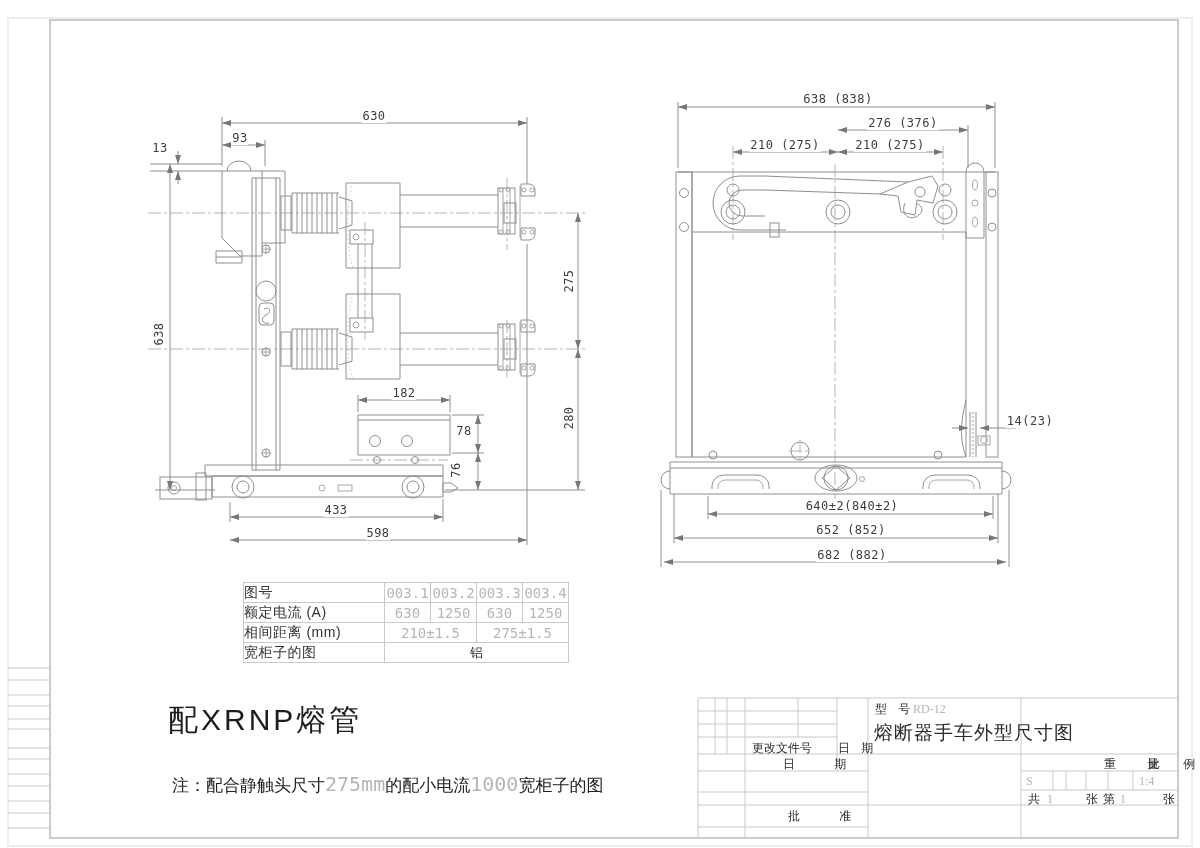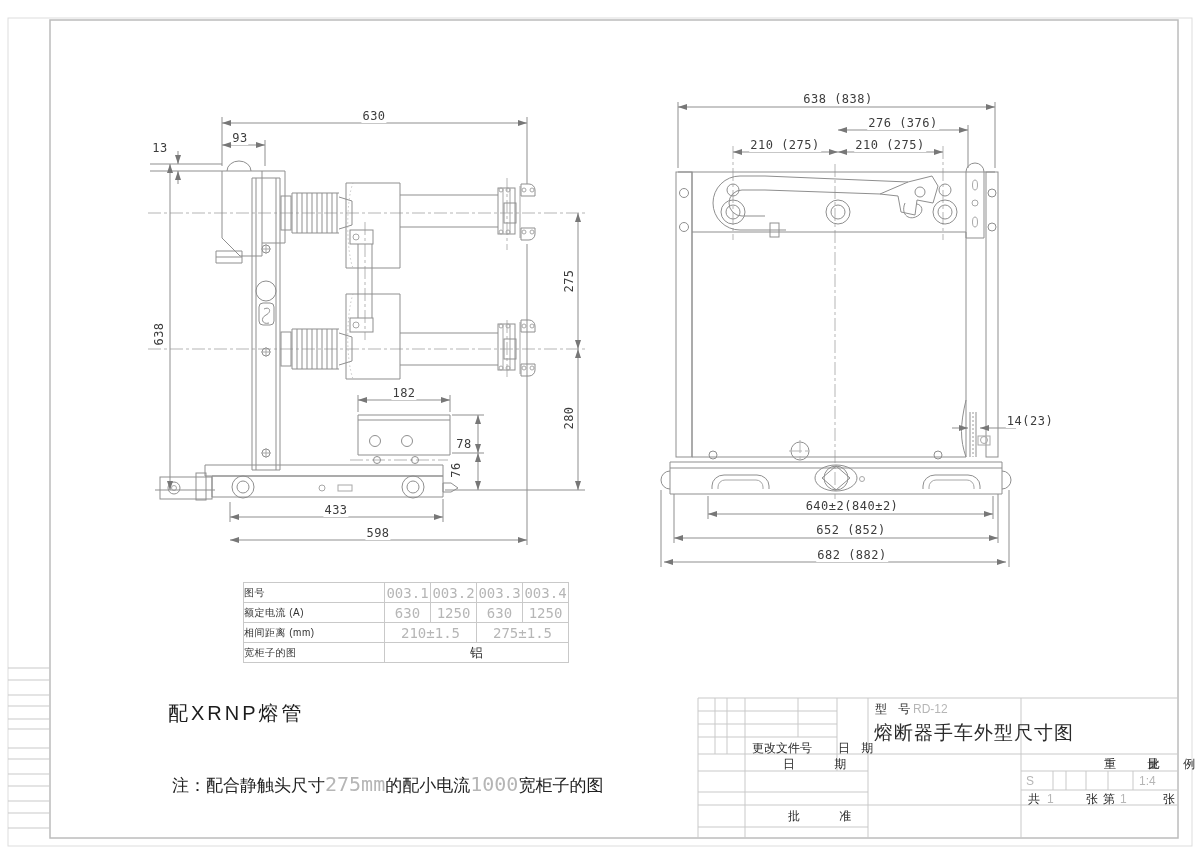--- a/index.html
+++ b/index.html
@@ -13,27 +13,27 @@
   .tb{stroke:#c9c9c9;fill:none;stroke-width:1;}
   .frame{stroke:#bcbcbc;fill:none;stroke-width:1.5;}
   .frame2{stroke:#ddd;fill:none;stroke-width:1;}
   .hatch{stroke:#9a9a9a;fill:none;stroke-width:1;stroke-dasharray:2 2;}
   .stip{stroke:#b0b0b0;fill:none;stroke-width:1;stroke-dasharray:1 3;}
   .dim{position:absolute;transform:translate(-50%,-50%);font:12px "DejaVu Sans Mono",monospace;
        color:#3c3c3c;white-space:nowrap;letter-spacing:0.5px;background:#fff;padding:0 1px;}
   .dim.vert{transform:translate(-50%,-50%) rotate(-90deg);}
   .lbl{position:absolute;font:12px "Liberation Sans",sans-serif;color:#2b2b2b;white-space:nowrap;}
   .muted{color:#b6b6b6;}
-  .mono{font-family:Liberation Sans, sans-serif;}
-  .big-title{position:absolute;left:168px;top:700px;font-size:20px;letter-spacing:3px;color:#1c1c1c;}
+  .mono{font-family:Liberation Serif, serif;}
+  .big-title{position:absolute;left:168px;top:700px;font-size:30px;letter-spacing:3px;color:#1c1c1c;}
   .note{position:absolute;left:172px;top:772px;font-size:17px;color:#222;white-space:nowrap;}
   .note .muted{font-family:"DejaVu Sans Mono",monospace;font-size:20px;}
   table.params{position:absolute;left:243px;top:582px;border-collapse:collapse;table-layout:fixed;}
   table.params td{border:1px solid #c9c9c9;height:19px;padding:0;overflow:hidden;}
-  td.plabel{width:140px;font-size:10px;color:#333;padding-left:4px;letter-spacing:0.5px;}
+  td.plabel{width:140px;font-size:14px;color:#333;padding-left:4px;letter-spacing:0.5px;}
   td.pval{width:45px;text-align:center;font:14px "DejaVu Sans Mono",monospace;color:#b6b6b6;margin-top:22px;}
   td.pdark{color:#333;font-family:"Liberation Sans",sans-serif;font-size:13px;}
   .ls4{letter-spacing:4px;} .ls10{letter-spacing:10px;} .ls14{letter-spacing:14px;} .ls18{letter-spacing:18px;}
   .ttl{font-size:19px;letter-spacing:1px;}
 </style>
 </head>
 <body>
 
 <div class="sheet">
 
@@ -221,21 +221,21 @@
     M1053,771 V790 M1066,771 V790 M1086,771 V790 M1108,771 V790 M1133,771 V790"></path>
 </svg>
 
 <span class="dim" style="left:374px;top:116px">630</span>
 <span class="dim" style="left:240px;top:138px">93</span>
 <span class="dim" style="left:160px;top:148px">13</span>
 <span class="dim vert" style="left:159px;top:334px">638</span>
 <span class="dim vert" style="left:569px;top:281px">275</span>
 <span class="dim vert" style="left:569px;top:418px">280</span>
 <span class="dim" style="left:404px;top:393px">182</span>
-<span class="dim" style="left:464px;top:444px">78</span>
+<span class="dim" style="left:464px;top:431px">78</span>
 <span class="dim vert" style="left:456px;top:470px">76</span>
 <span class="dim" style="left:336px;top:510px">433</span>
 <span class="dim" style="left:378px;top:533px">598</span>
 
 <span class="dim" style="left:838px;top:99px">638 (838)</span>
 <span class="dim" style="left:903px;top:123px">276 (376)</span>
 <span class="dim" style="left:785px;top:145px">210 (275)</span>
 <span class="dim" style="left:890px;top:145px">210 (275)</span>
 <span class="dim" style="left:1030px;top:421px">14(23)</span>
 <span class="dim" style="left:852px;top:506px">640±2(840±2)</span>

